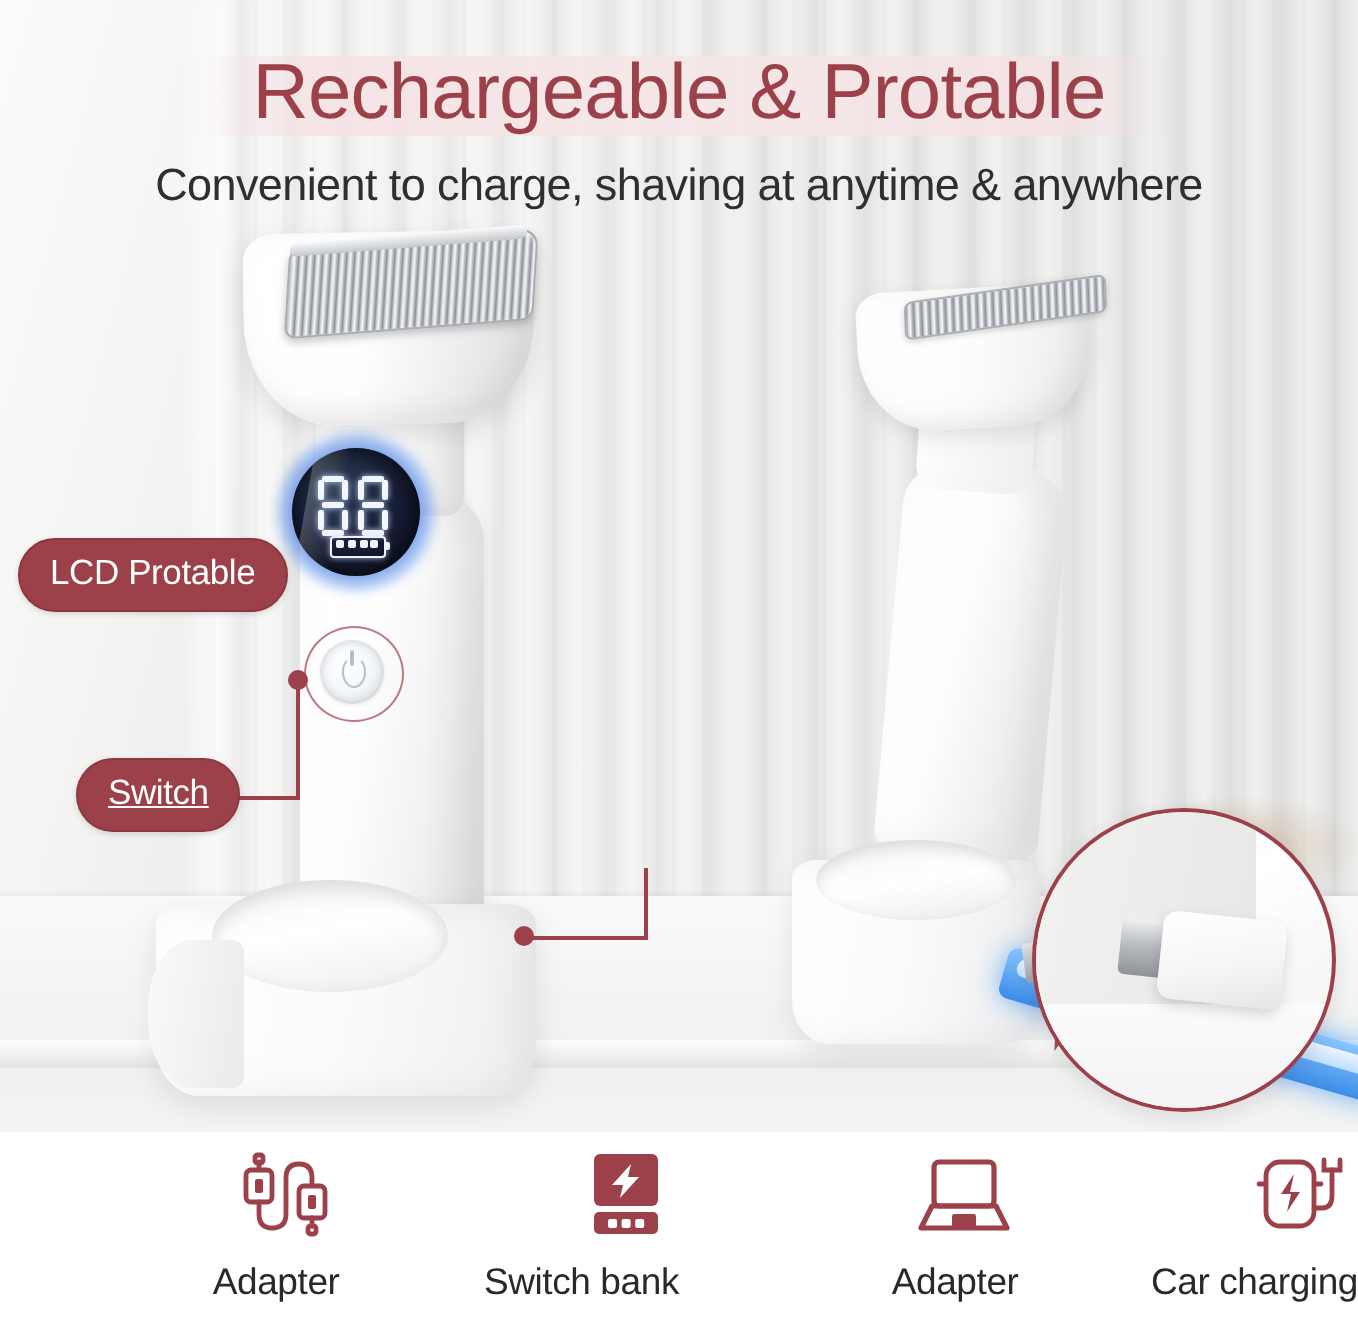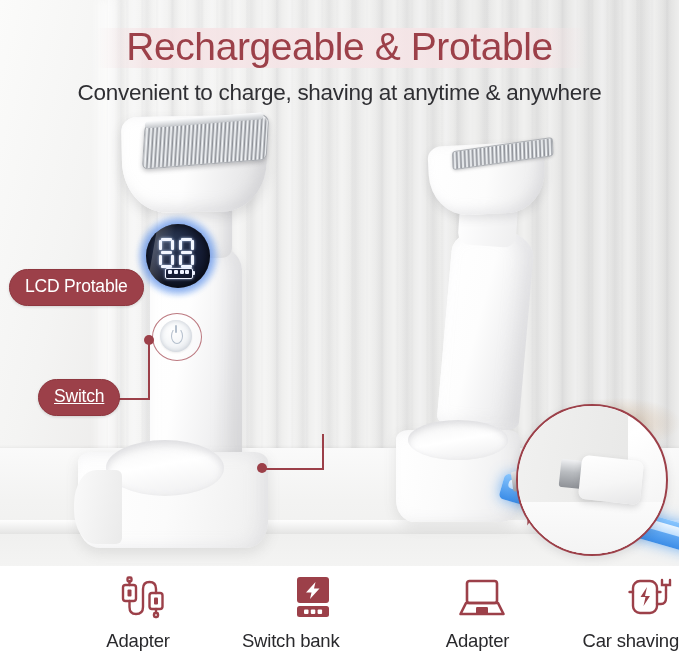--- a/index.html
+++ b/index.html
@@ -582,18 +582,18 @@
         <svg width="50" height="44" viewBox="0 0 50 44" fill="none" stroke="#9c4049" stroke-width="2.4">
           <rect x="6" y="5" width="24" height="32" rx="7"></rect>
           <path d="M20 11 L13.5 21 H18.5 L16.5 30 L23 20 H18 Z" fill="#9c4049" stroke="none"></path>
           <path d="M6 16 H2.5" stroke-linecap="round"></path>
           <path d="M30 16 H33.5" stroke-linecap="round"></path>
           <path d="M30 28 H34 Q39 28 39 22 V14" stroke-linecap="round"></path>
           <path d="M39 14 V9" stroke-linecap="round"></path>
           <path d="M35 4 V9 H43 V4" stroke-linecap="round"></path>
         </svg>
       </div>
-      <div class="feature-label">Car shaving</div>
+      <div class="feature-label">Car charging</div>
     </div>
 
   </div>
 
 </div>
 
 </body></html>

